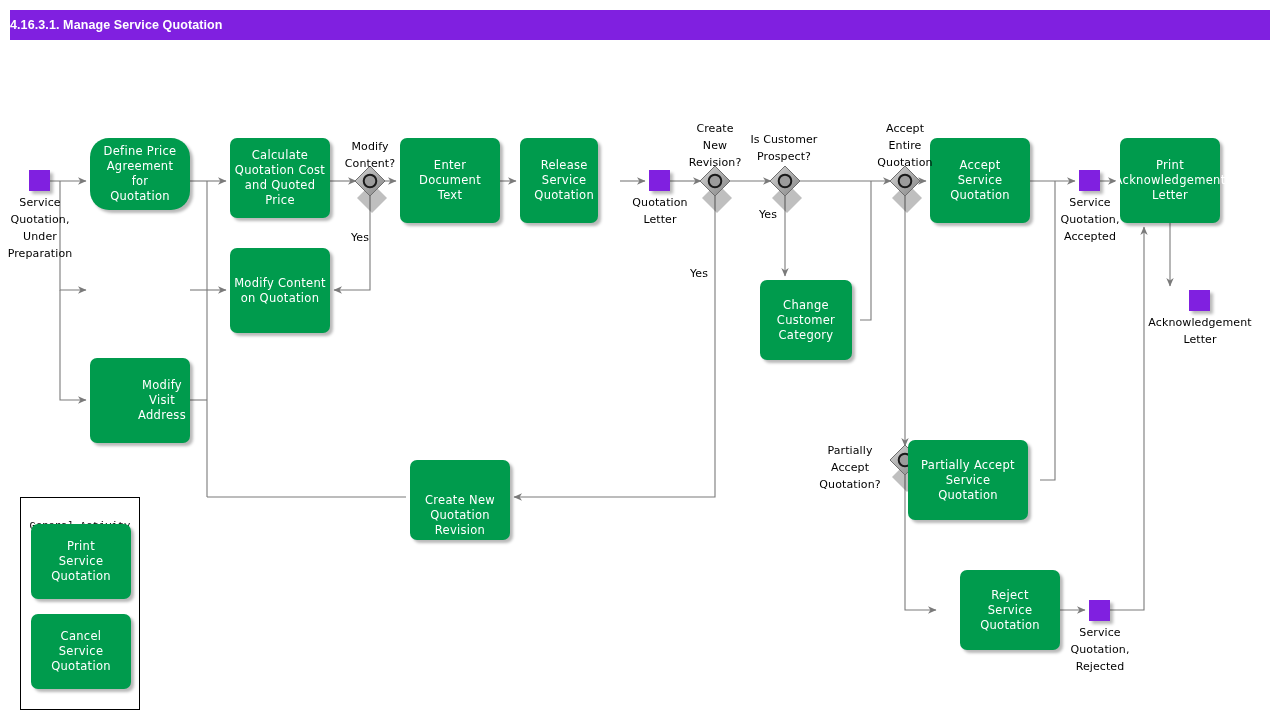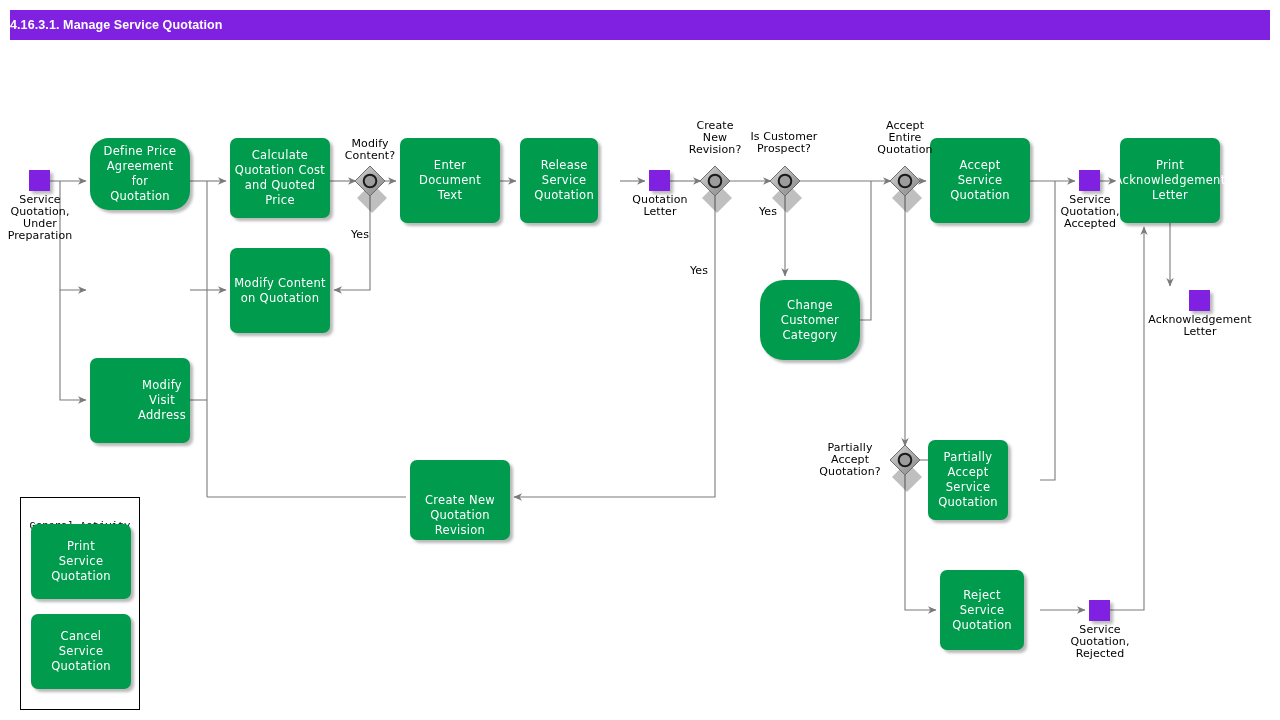--- a/index.html
+++ b/index.html
@@ -48,21 +48,21 @@
     width:21px;height:21px;
     background:#8020e0;
     box-shadow:3px 3px 3px rgba(0,0,0,0.28);
   }
 
   
   .lbl{
     position:absolute;
     color:#000000;
     font-size:11px;
-    line-height:12px;
+    line-height:17px;
     text-align:center;
     white-space:pre;
     letter-spacing:0.1px;
   }
 
   
   .legend{
     position:absolute;left:20px;top:497px;width:120px;height:213px;
     border:1.5px solid #000;
     background:#ffffff;
@@ -199,33 +199,33 @@
   </div>
   <div class="act" style="left:230px;top:248px;width:100px;height:85px;">
     <span>Modify Content<br>on Quotation</span>
   </div>
   <div class="act" style="left:400px;top:138px;width:100px;height:85px;">
     <span>Enter Document<br>Text</span>
   </div>
   <div class="act" style="left:520px;top:138px;width:78px;height:85px;justify-content:flex-end;">
     <span>Release<br>Service<br>Quotation</span>
   </div>
-  <div class="act" style="left:760px;top:280px;width:100px;height:80px;border-radius:24px;">
+  <div class="act" style="left:760px;top:280px;width:92px;height:80px;">
     <span>Change<br>Customer<br>Category</span>
   </div>
   <div class="act" style="left:930px;top:138px;width:100px;height:85px;">
     <span>Accept<br>Service<br>Quotation</span>
   </div>
   <div class="act" style="left:1120px;top:138px;width:100px;height:85px;">
     <span style="white-space:nowrap;">Print<br>Acknowledgement<br>Letter</span>
   </div>
-  <div class="act" style="left:928px;top:440px;width:80px;height:80px;text-align:center;">
+  <div class="act" style="left:908px;top:440px;width:120px;height:80px;text-align:center;">
     <span>Partially Accept<br>Service<br>Quotation</span>
   </div>
-  <div class="act" style="left:940px;top:570px;width:84px;height:80px;">
+  <div class="act" style="left:960px;top:570px;width:100px;height:80px;">
     <span>Reject<br>Service<br>Quotation</span>
   </div>
   <div class="act" style="left:410px;top:460px;width:100px;height:80px;align-items:flex-end;">
     <span>Create New<br>Quotation<br>Revision</span>
   </div>
 
   <div class="dataobj" style="left:29px;top:170px;"></div>
   <div class="lbl" style="left:-11px;top:194px;width:102px;">Service<br>Quotation,<br>Under<br>Preparation</div>
 
   <div class="dataobj" style="left:649px;top:170px;"></div>

